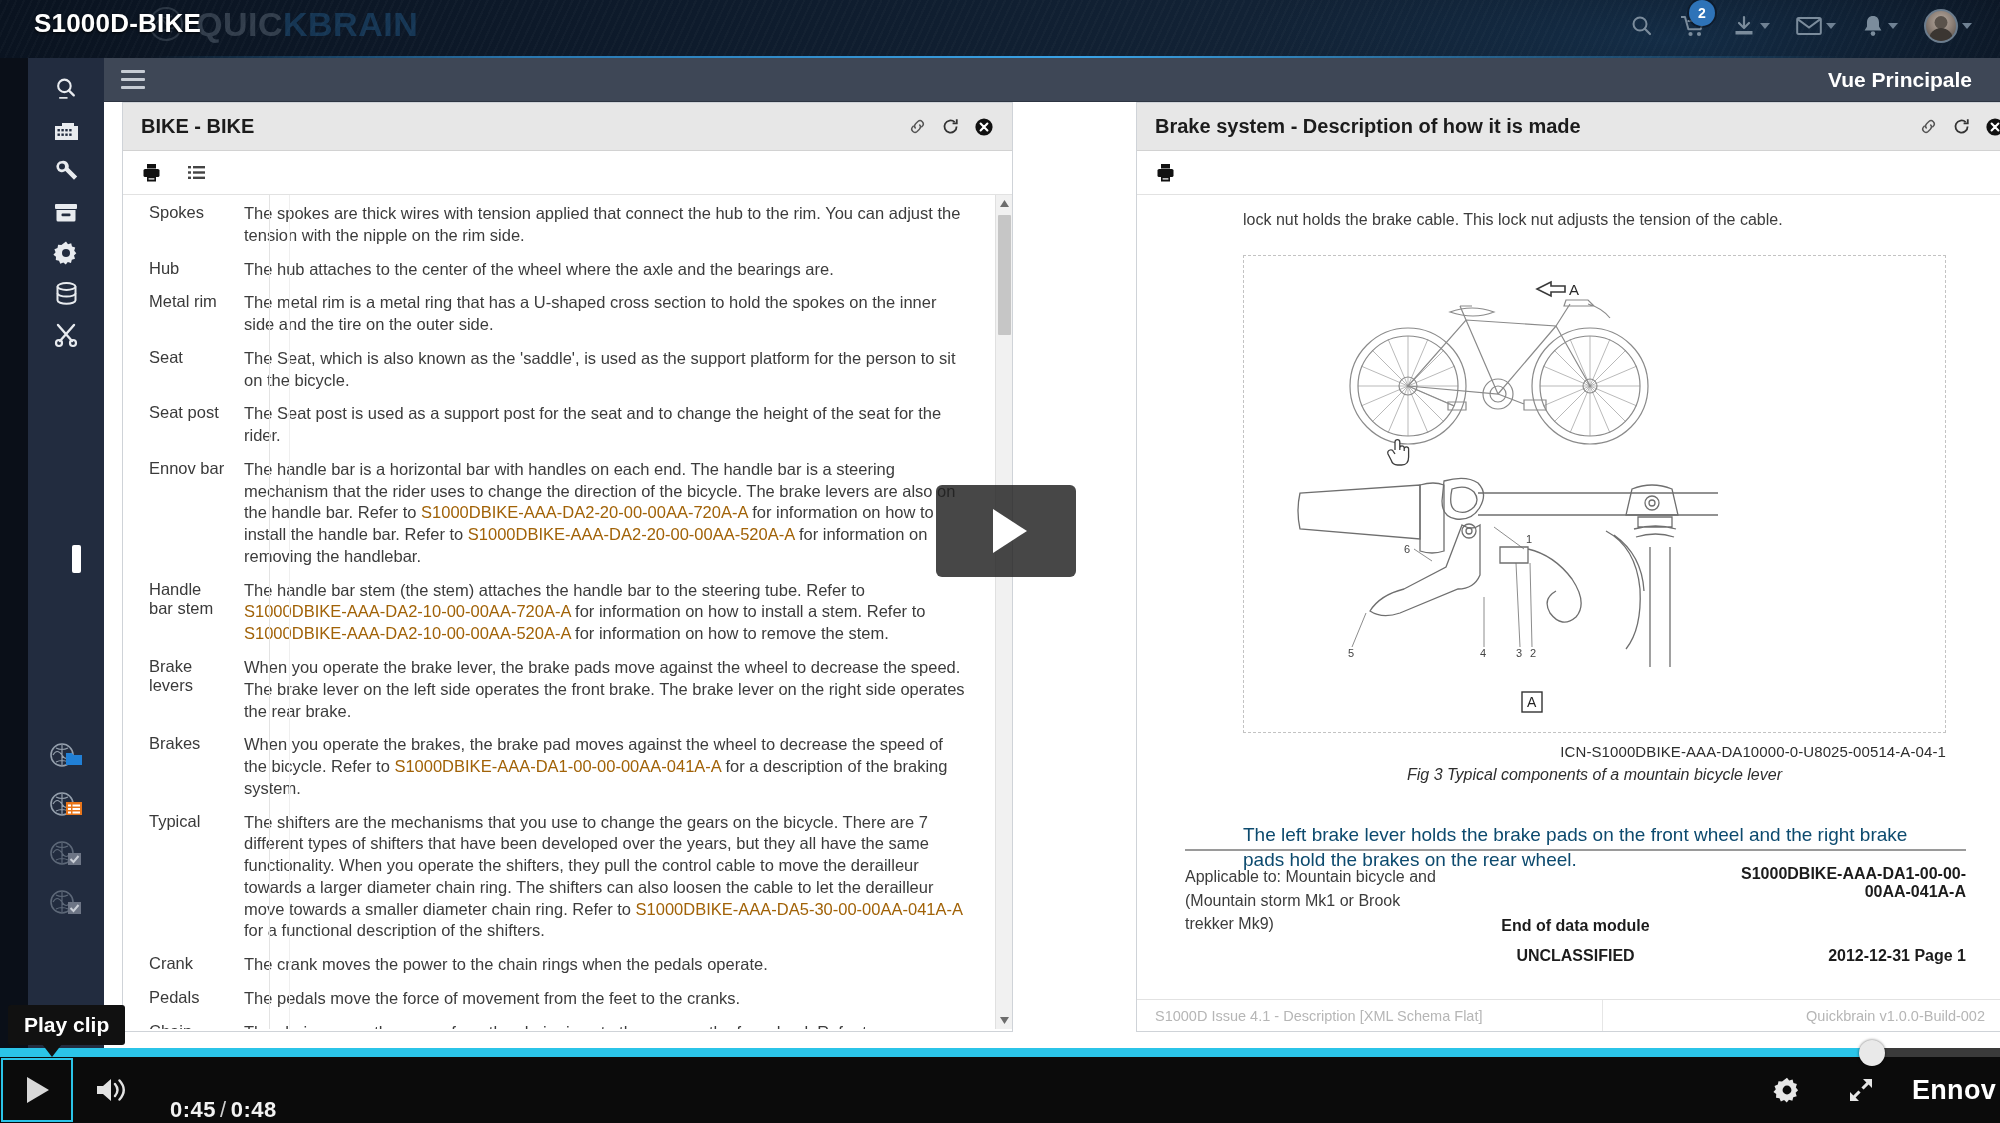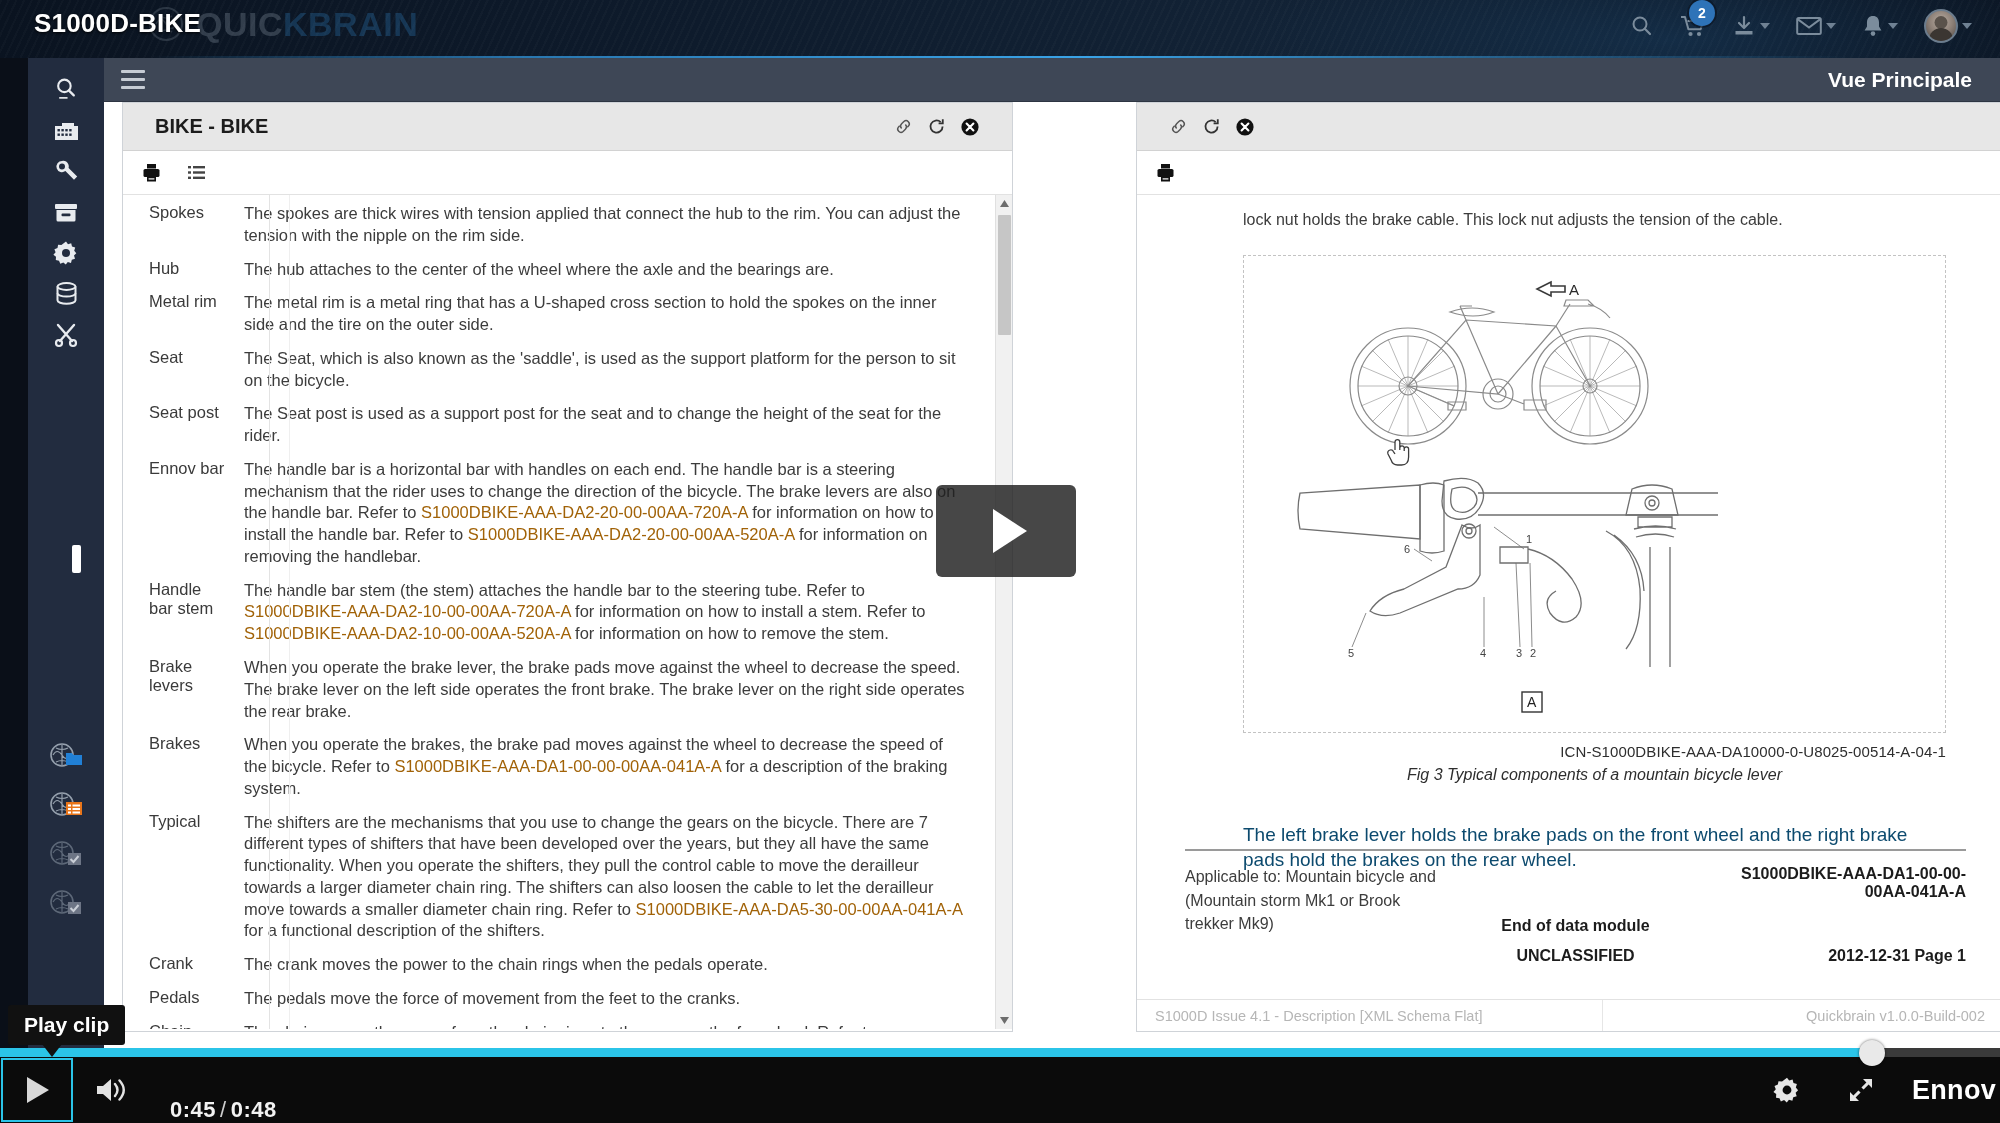--- a/index.html
+++ b/index.html
@@ -122,21 +122,21 @@
   .panel {
     position:absolute; top:0;
     background:#fff;
     border:1px solid #cfd3d8;
   }
   .panel-left  { left:18px;  width:891px; height:930px; }
   .panel-right { left:1032px; width:888px; height:930px; }
 
   .panel-head {
     height:48px; background:#e7e7e7; border-bottom:1px solid #d2d2d2;
-    display:flex; align-items:center; justify-content:space-between; padding:0 32px;
+    display:flex; align-items:center; justify-content:space-between; padding:0 18px;
   }
   .panel-title { font-size:20px; font-weight:bold; color:#1c1c1c; }
   .panel-head-icons { display:flex; align-items:center; gap:14px; }
   .panel-head-icons .hi { cursor:pointer; display:flex; }
 
   .panel-toolbar {
     height:44px; border-bottom:1px solid #e2e2e2; background:#fff;
     display:flex; align-items:center; gap:24px; padding:0 18px;
   }
   .tbi { cursor:pointer; display:flex; }
@@ -560,20 +560,21 @@
               <svg width="9" height="7" viewBox="0 0 9 7">
                   <path d="M4.5 7 L0 0 H9 z" fill="#6d6d6d"></path>
                 </svg>
             </div>
           </div>
         </div>
       </div>
 
       <div class="panel panel-right">
         <div class="panel-head">
+          <div class="panel-title">Brake system - Description of how it is made</div>
           <div class="panel-head-icons">
             <span class="hi">
               <svg width="19" height="19" viewBox="0 0 20 20">
                 <path d="M8 12 a3.4 3.4 0 0 1 0 -4.8 l2.4 -2.4 a3.4 3.4 0 0 1 4.8 4.8 l-1.2 1.2" fill="none" stroke="#555" stroke-width="1.5"></path>
                 <path d="M12 8 a3.4 3.4 0 0 1 0 4.8 l-2.4 2.4 a3.4 3.4 0 0 1 -4.8 -4.8 l1.2 -1.2" fill="none" stroke="#555" stroke-width="1.5"></path>
               </svg>
             </span>
             <span class="hi">
               <svg width="19" height="19" viewBox="0 0 20 20">
                 <path d="M16.4 10 a6.4 6.4 0 1 1 -2 -4.6" fill="none" stroke="#333" stroke-width="1.9"></path>

